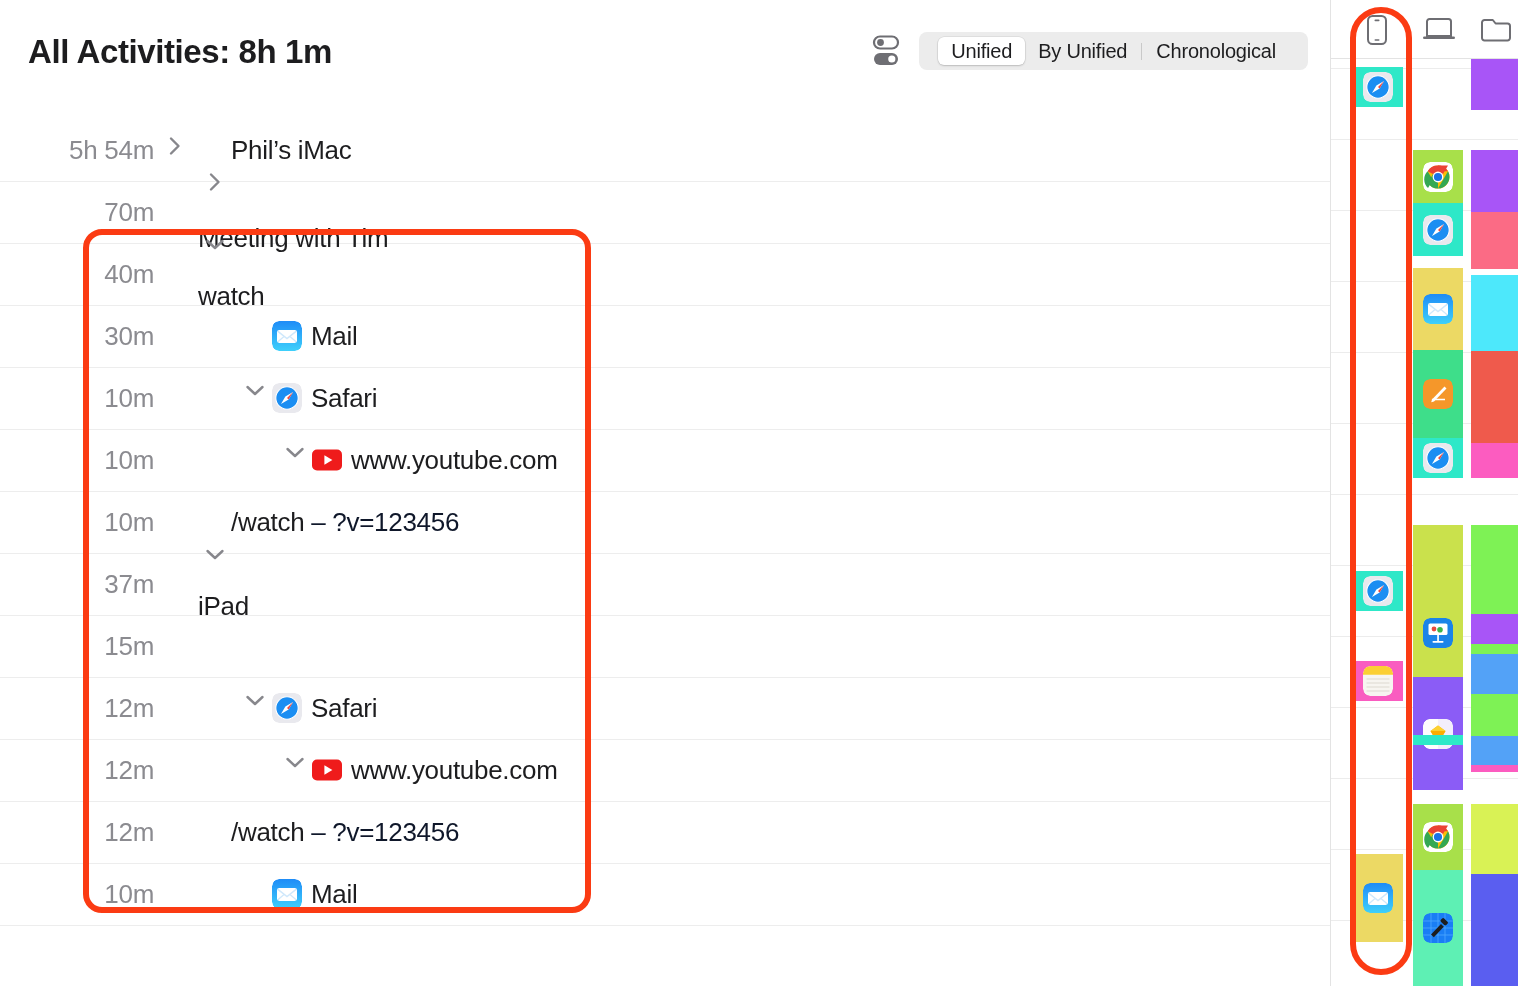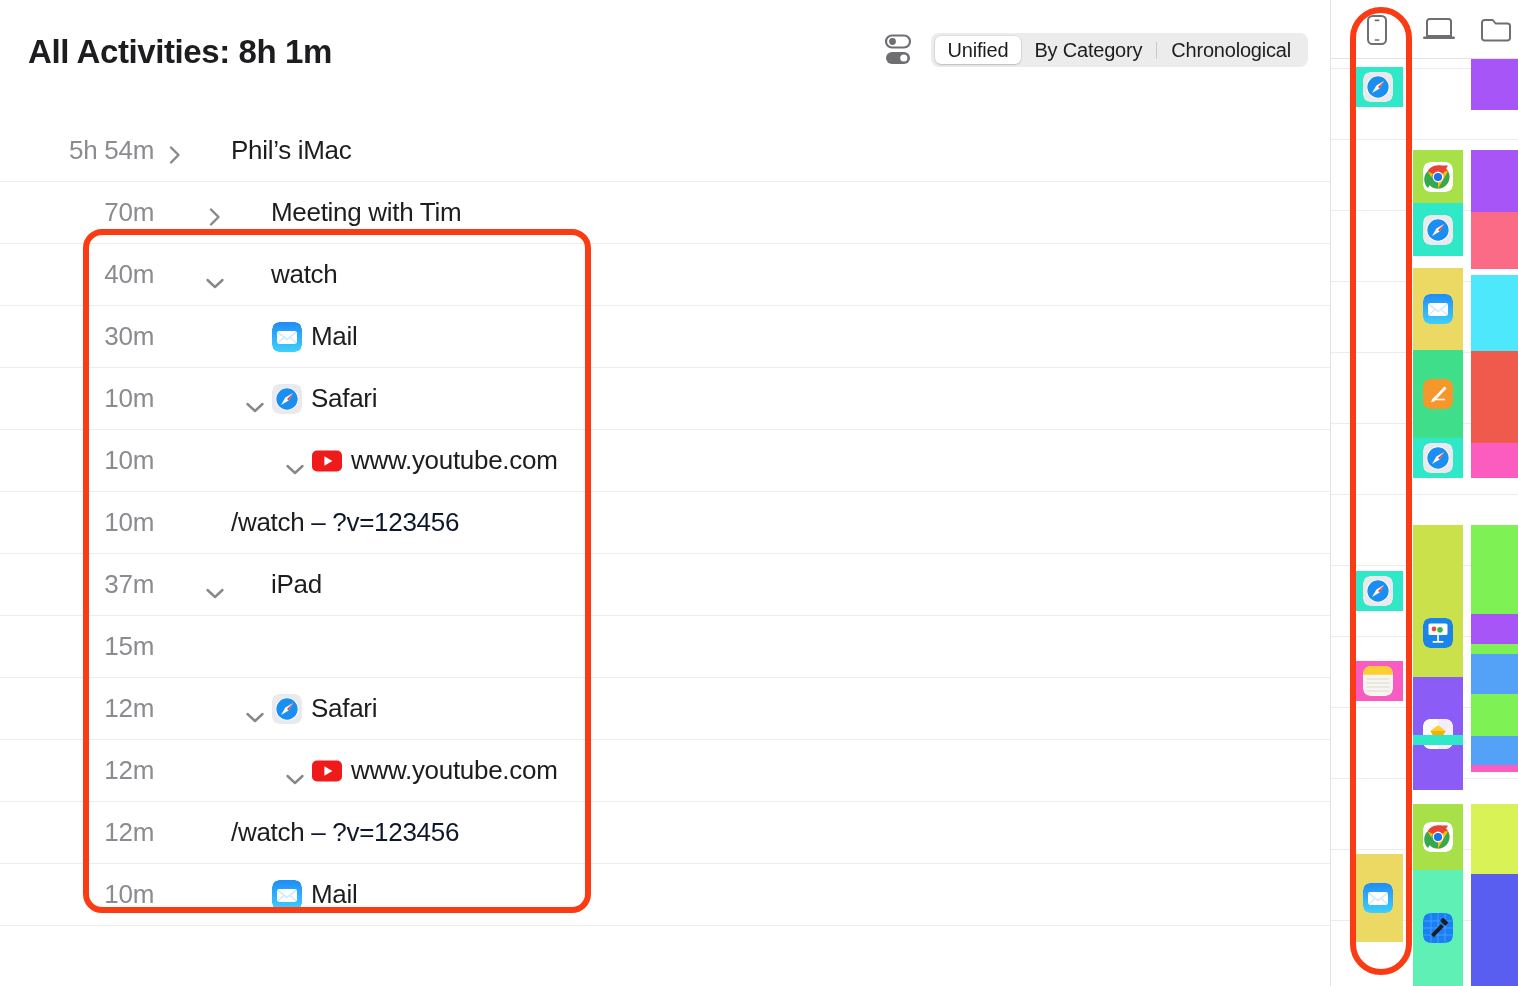--- a/index.html
+++ b/index.html
@@ -23,21 +23,21 @@
   }
   .header-right {
     position: absolute; right: 22px; top: 32px;
     display: flex; align-items: center; gap: 13px;
   }
   .toggle-icon { width: 34px; height: 36px; display:block; }
 
   .segmented {
     display: flex; align-items: center;
     background: #ececec; border-radius: 8px;
-    height: 34px; padding: 4px;
+    height: 34px; padding: 19px;
   }
   .seg {
     font-size: 20px; color: #1d1d1f; letter-spacing: -0.2px;
     padding: 0 13px; height: 28px; line-height: 28px;
     border-radius: 6px; white-space: nowrap; cursor: default;
   }
   .seg.active {
     background: #ffffff;
     box-shadow: 0 0 0 0.5px rgba(0,0,0,.10), 0 1px 2px rgba(0,0,0,.16);
   }
@@ -68,24 +68,24 @@
   }
   .appicon.spacer { visibility: hidden; }
   .label {
     font-size: 26px; color: #1d1d1f; letter-spacing: -0.3px;
     white-space: nowrap;
   }
   .label .muted { color: #0f172a; }
 
   
   .pad-0 { padding-left: 0; }
-  .pad-1 { padding-left: 40px; }
+  .pad-1 { padding-left: 40px; flex-direction: column; }
   .pad-2 { padding-left: 80px; }
   .pad-3 { padding-left: 120px; }
-  .rowbody { display: flex; align-items: flex-end; }
+  .rowbody { display: flex; align-items: flex-start; }
 
   
   .hl-rows {
     position: absolute; left: 83px; top: 229px;
     width: 508px; height: 684px;
     border: 6px solid #fb3b13; border-radius: 19px;
     pointer-events: none; z-index: 5;
   }
   .hl-col {
     position: absolute; left: 1350px; top: 7px;
@@ -137,21 +137,21 @@
         <svg class="ic" viewBox="0 0 34 36" aria-hidden="true">
           <rect x="2" y="3.5" width="24" height="12" rx="6" fill="none" stroke="#6e6e73" stroke-width="2.2"></rect>
           <circle cx="8.5" cy="9.5" r="3.4" fill="#6e6e73"></circle>
           <rect x="2" y="20" width="24" height="12" rx="6" fill="#6e6e73"></rect>
           <circle cx="19.8" cy="26" r="3.6" fill="#ffffff"></circle>
         </svg>
       </span>
 
       <div class="segmented">
         <div class="seg active">Unified</div>
-        <div class="seg">By Category</div>
+        <div class="seg">By Unified</div>
         <div class="seg-sep"></div>
         <div class="seg">Chronological</div>
       </div>
     </div>
   </div>
 
   <div class="rows" id="rows">
       <div class="row">
         <div class="dur">5h 54m</div>
         <div class="rowbody pad-0">

